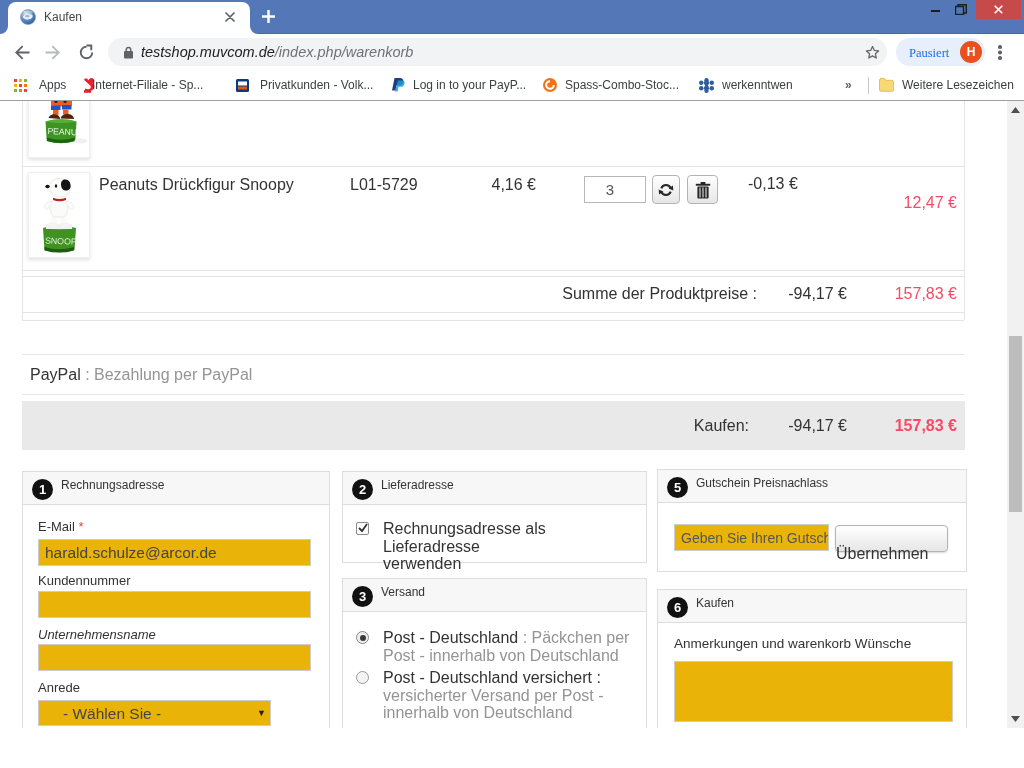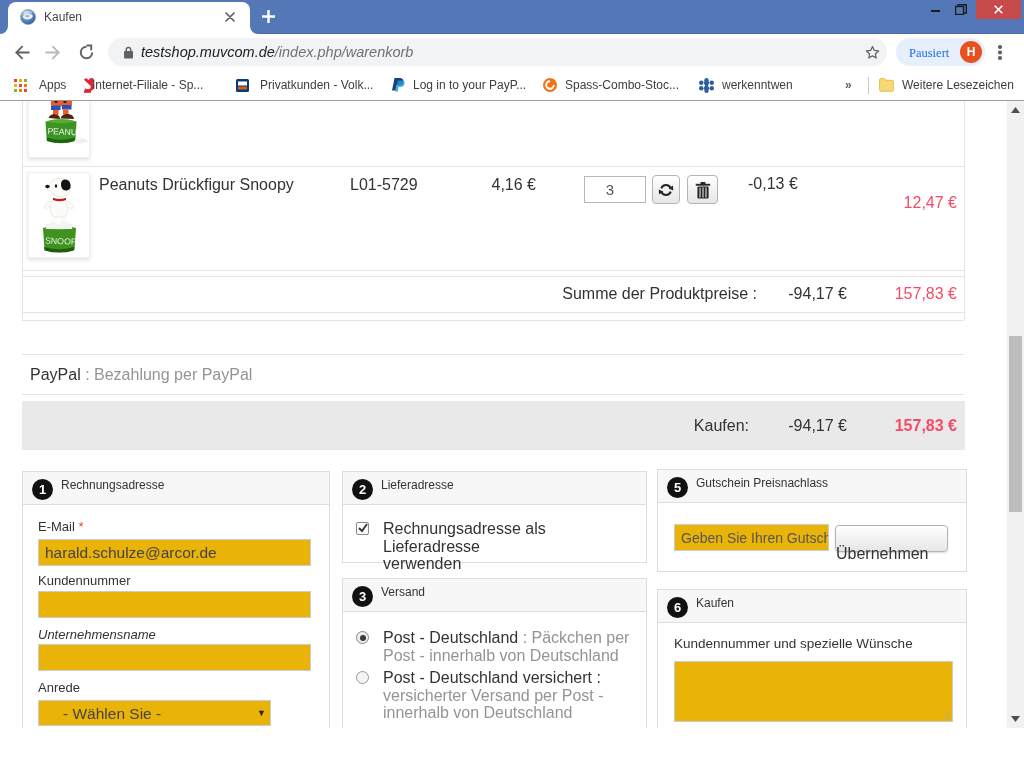--- a/index.html
+++ b/index.html
@@ -336,21 +336,21 @@
       <div class="finput" style="left:16px;top:54px;width:155px;height:27px;line-height:26px;font-size:14px;color:#555;padding:0 6px;white-space:nowrap;overflow:hidden;">Geben Sie Ihren Gutsch</div>
       <div class="btn" style="left:177px;top:55px;width:113px;height:27px;box-shadow:0 1px 2px rgba(0,0,0,0.15);">
         <div class="abs" style="left:0;top:4px;width:113px;font-size:16px;color:#333;margin-top:15px;">Übernehmen</div>
       </div>
     </div>
 
     <div class="panel" style="left:657px;top:488px;width:310px;height:182px;">
       <div class="phead"></div>
       <div class="pnum">6</div>
         <div class="ptitle">Kaufen</div>
-      <div class="flabel" style="left:16px;top:46px;font-size:13.5px;">Kundennummer und spezielle Wünsche</div>
+      <div class="flabel" style="left:16px;top:46px;font-size:13.5px;">Anmerkungen und warenkorb Wünsche</div>
       <div class="finput" style="left:16px;top:71px;width:279px;height:61px;">
         <svg style="position:absolute;right:1px;bottom:1px" width="9" height="9" viewBox="0 0 9 9">
           <path d="M8 1 L1 8 M8 5 L5 8" stroke="#aaa" stroke-width="1"></path>
         </svg>
       </div>
     </div>
   </div>
 
   <div class="abs" id="sbar">
     <svg class="abs" style="left:4px;top:6px" width="9" height="6" viewBox="0 0 9 6">

